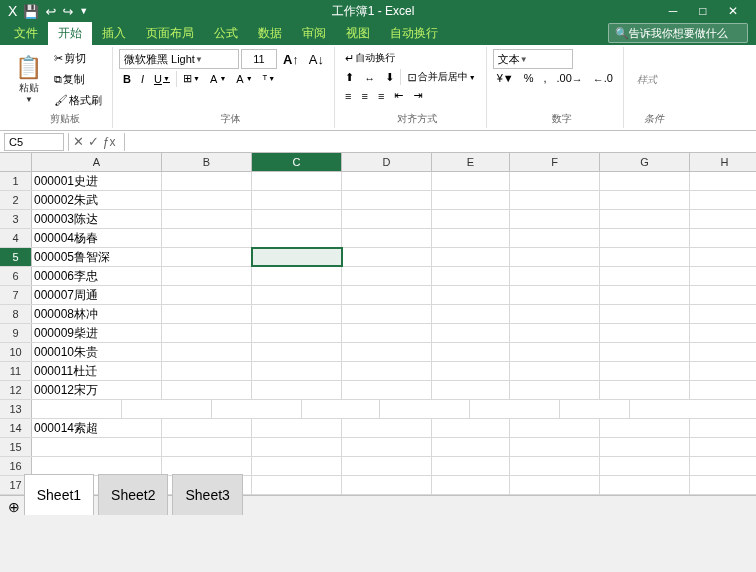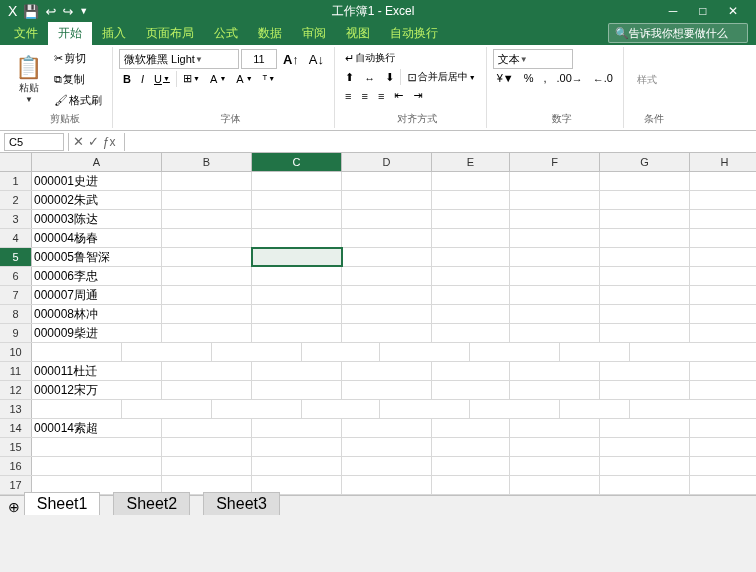--- a/index.html
+++ b/index.html
@@ -29,21 +29,21 @@
       gap: 0;
     }
     .ribbon-group {
       display: flex;
       flex-direction: column;
       align-items: center;
       padding: 2px 6px;
       border-right: 1px solid #e0e0e0;
       min-width: fit-content;
     }
-    .ribbon-group:last-child { border-right: none; }
+    .ribbon-group:last-child { border-right: none; font-style: italic; }
     .ribbon-group-label {
       font-size: 10px;
       color: #666;
       margin-top: auto;
       padding-top: 2px;
       margin-left: 14px;
     }
     .ribbon-group-content {
       display: flex;
       align-items: center;
@@ -238,27 +238,27 @@
     
     .sheet-tabs-bar {
       display: flex;
       align-items: flex-end;
       background: #f0f0f0;
       border-top: 1px solid #c0c0c0;
       height: 20px;
       padding: 0 4px;
     }
     .sheet-tab {
-      padding: 2px 12px;
+      padding: 12px 12px;
       background: #ddd;
       border: 1px solid #c0c0c0;
       border-bottom: none;
-      font-size: 16px;
+      font-size: 14px;
       cursor: pointer;
-      margin-right: 13px;
+      margin-right: 4px;
     }
     .sheet-tab.active {
       background: #fff;
     }
 
     
     .dropdown-arrow {
       font-size: 8px;
       color: #555;
     }
@@ -572,20 +572,21 @@
         <div class="cell col-b"></div>
         <div class="cell col-c"></div>
         <div class="cell col-d"></div>
         <div class="cell col-e"></div>
         <div class="cell col-f"></div>
         <div class="cell col-g"></div>
         <div class="cell col-h"></div>
       </div>
       <div class="sheet-row">
         <div class="row-num">10</div>
+        <div class="cell col-a">000010朱贵</div>
         <div class="cell col-b"></div>
         <div class="cell col-c"></div>
         <div class="cell col-d"></div>
         <div class="cell col-e"></div>
         <div class="cell col-f"></div>
         <div class="cell col-g"></div>
         <div class="cell col-h"></div>
       </div>
       <div class="sheet-row">
         <div class="row-num">11</div>

